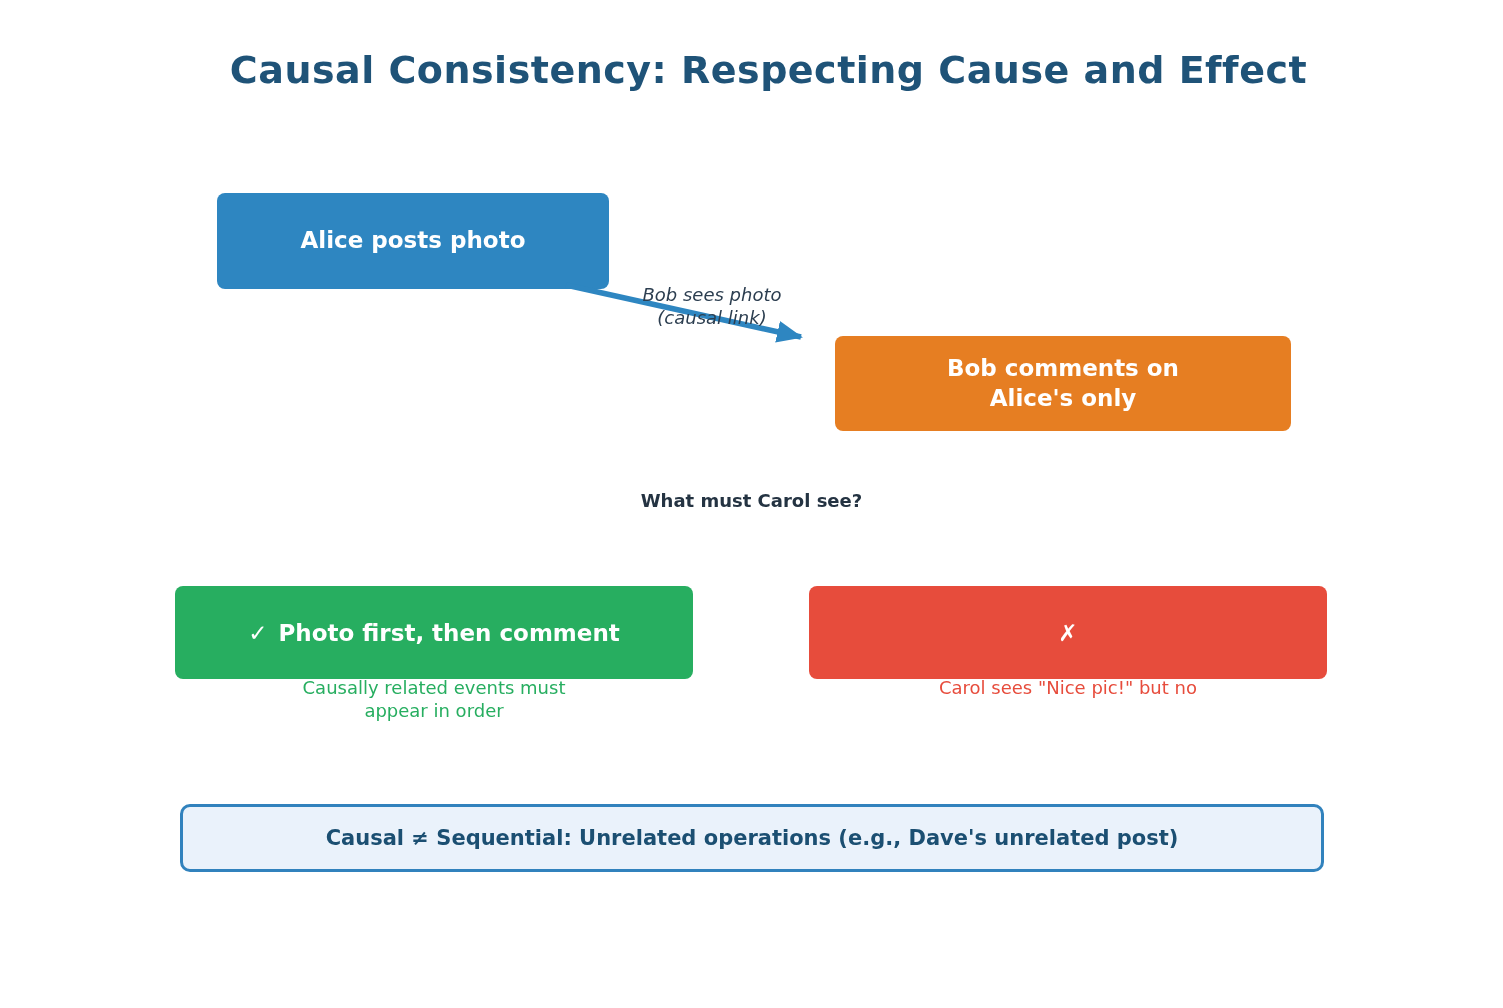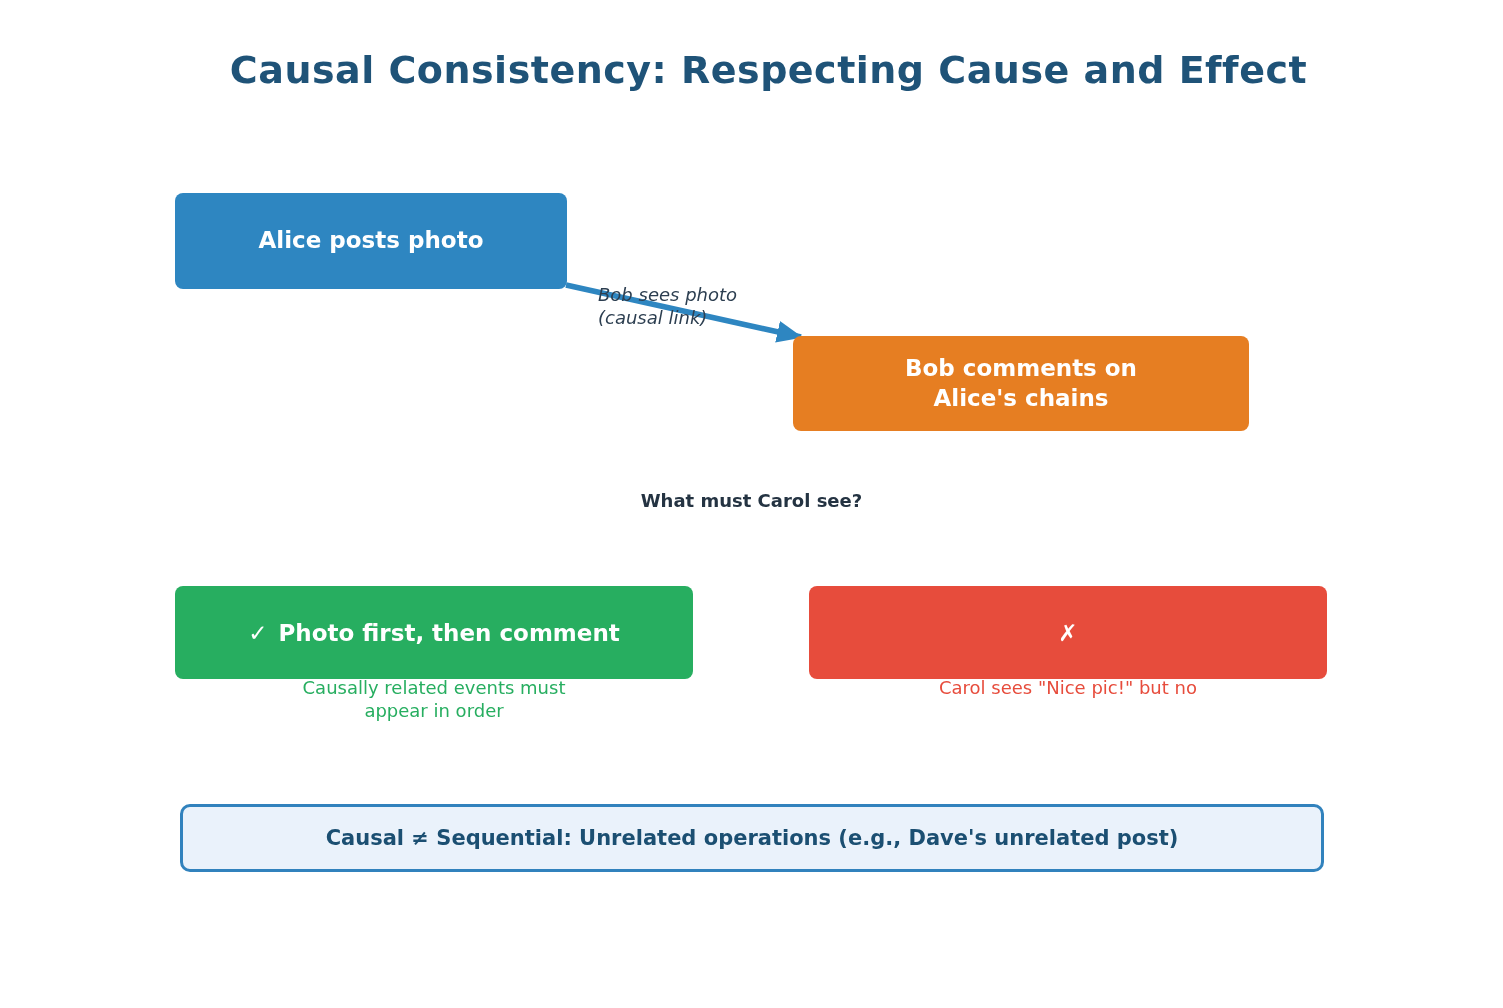--- a/index.html
+++ b/index.html
@@ -40,36 +40,37 @@
     border-radius: 8px;
     color: #ffffff;
     font-weight: bold;
     font-size: 23px;
     display: flex;
     flex-direction: column;
     align-items: center;
     justify-content: center;
     text-align: center;
     line-height: 1.28;
+    margin-left: 42px;
   }
   .alice-box { left: 175px; top: 193px; width: 392px; height: 96px; background: var(--blue); }
   .bob-box   { left: 793px; top: 336px; width: 456px; height: 95px; background: var(--orange); }
   .arrow-layer {
     position: absolute;
     left: 0; top: 0;
     width: 1503px; height: 1008px;
     pointer-events: none;
   }
   .arrow-line { stroke: var(--blue); stroke-width: 5.5; fill: none; }
   .ah-fill { fill: var(--blue); }
   .arrow-label {
     position: absolute;
-    left: 598px; top: 283px;
+    left: 622px; top: 283px;
     width: 180px;
-    text-align: left;
+    text-align: center;
     font-style: italic;
     font-size: 18px;
     line-height: 23px;
     color: var(--label_text);
   }
   .question {
     position: absolute;
     top: 490px; left: 0;
     width: 100%;
     text-align: center;
@@ -141,21 +142,21 @@
     <line class="arrow-line" x1="566" y1="285" x2="801" y2="337" marker-end="url(#ah)"></line>
   </svg>
 
   <div class="arrow-label">
     <div>Bob sees photo</div>
     <div>(causal link)</div>
   </div>
 
   <div class="node-box bob-box">
     <span>Bob comments on</span>
-    <span>Alice's chains</span>
+    <span>Alice's only</span>
   </div>
 
   <div class="question">What must Carol see?</div>
 
   <div class="option-box valid-box">
     <span class="opt-icon">✓</span>
     <span>Photo first, then comment</span>
   </div>
 
   <div class="option-box invalid-box">

